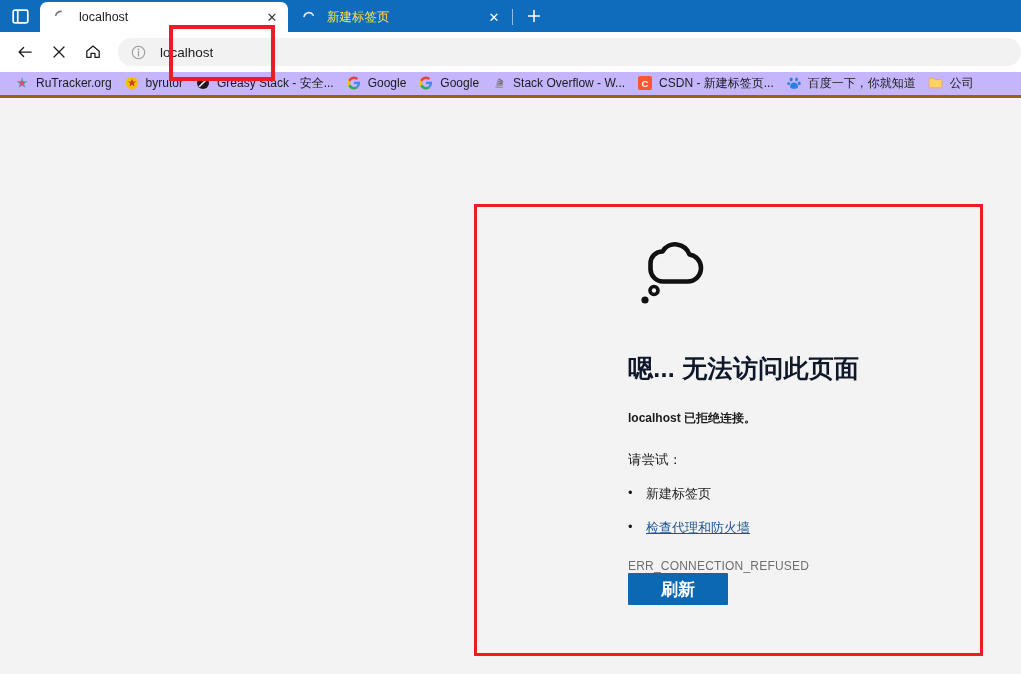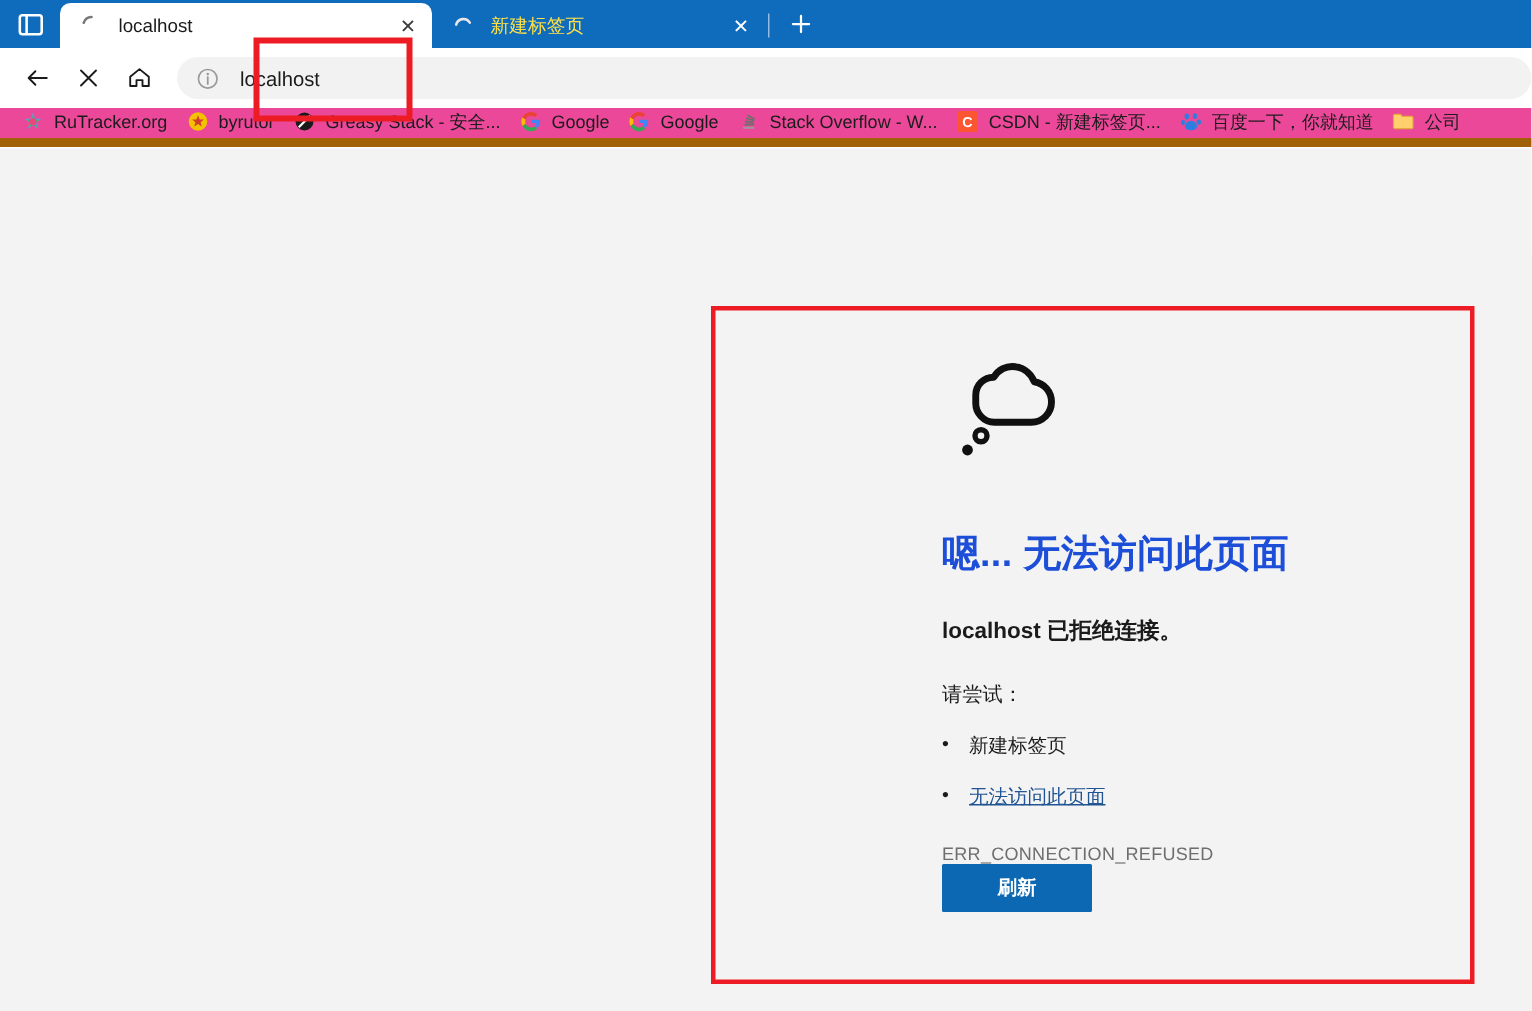--- a/index.html
+++ b/index.html
@@ -125,25 +125,25 @@
     color: #1b1b1b;
     white-space: nowrap;
     overflow: hidden;
   }
 
   
   .bookmarks {
     position: absolute;
     left: 0; top: 72px;
     width: 1021px; height: 26px;
-    background: #ec4899;
-    display: flex;
-    align-items: flex-end;
+    background: #c4b5fd;
+    display: flex;
+    align-items: flex-start;
     padding-left: 8px;
-    border-bottom: 6px solid #a16207;
+    border-bottom: 3px solid #a16207;
   }
   .bm-item {
     display: flex;
     align-items: center;
     height: 22px;
     padding: 0 6px;
     flex: 0 0 auto;
     max-width: 160px;
   }
   .bm-icon {
@@ -174,27 +174,27 @@
     left: 628px;
     top: 130px;
     width: 360px;
   }
   .err-icon {
     margin-bottom: 36px;
   }
   .err-heading {
     font-size: 25px;
     font-weight: bold;
-    color: #1d4ed8;
+    color: #0f172a;
     line-height: 1.25;
     margin-bottom: 26px;
     letter-spacing: 0.3px;
   }
   .err-sub {
-    font-size: 15px;
+    font-size: 12px;
     font-weight: bold;
     color: #1b1b1b;
     margin-bottom: 24px;
   }
   .err-try-title {
     font-size: 13.5px;
     font-weight: normal;
     color: #1b1b1b;
     margin-bottom: 16px;
   }
@@ -228,21 +228,21 @@
     letter-spacing: 0.2px;
   }
   .refresh-btn {
     display: inline-flex;
     align-items: center;
     justify-content: center;
     width: 100px;
     height: 32px;
     background: #0d68b3;
     color: #ffffff;
-    font-size: 13px;
+    font-size: 17px;
     font-weight: bold;
     border: none;
     border-radius: 1px;
   }
 
   
   .annot {
     position: absolute;
     border: 4px solid #ed1c24;
     pointer-events: none;
@@ -454,21 +454,21 @@
 
       <div class="err-try-title">请尝试：</div>
 
       <ul class="err-list">
         <li>
           <span class="err-bullet">•</span>
           <span>新建标签页</span>
         </li>
         <li>
           <span class="err-bullet">•</span>
-          <span class="err-link">无法访问此页面</span>
+          <span class="err-link">检查代理和防火墙</span>
         </li>
       </ul>
 
       <div class="err-code">ERR_CONNECTION_REFUSED</div>
 
       <button class="refresh-btn">刷新</button>
     </div>
 
   </div>
 

